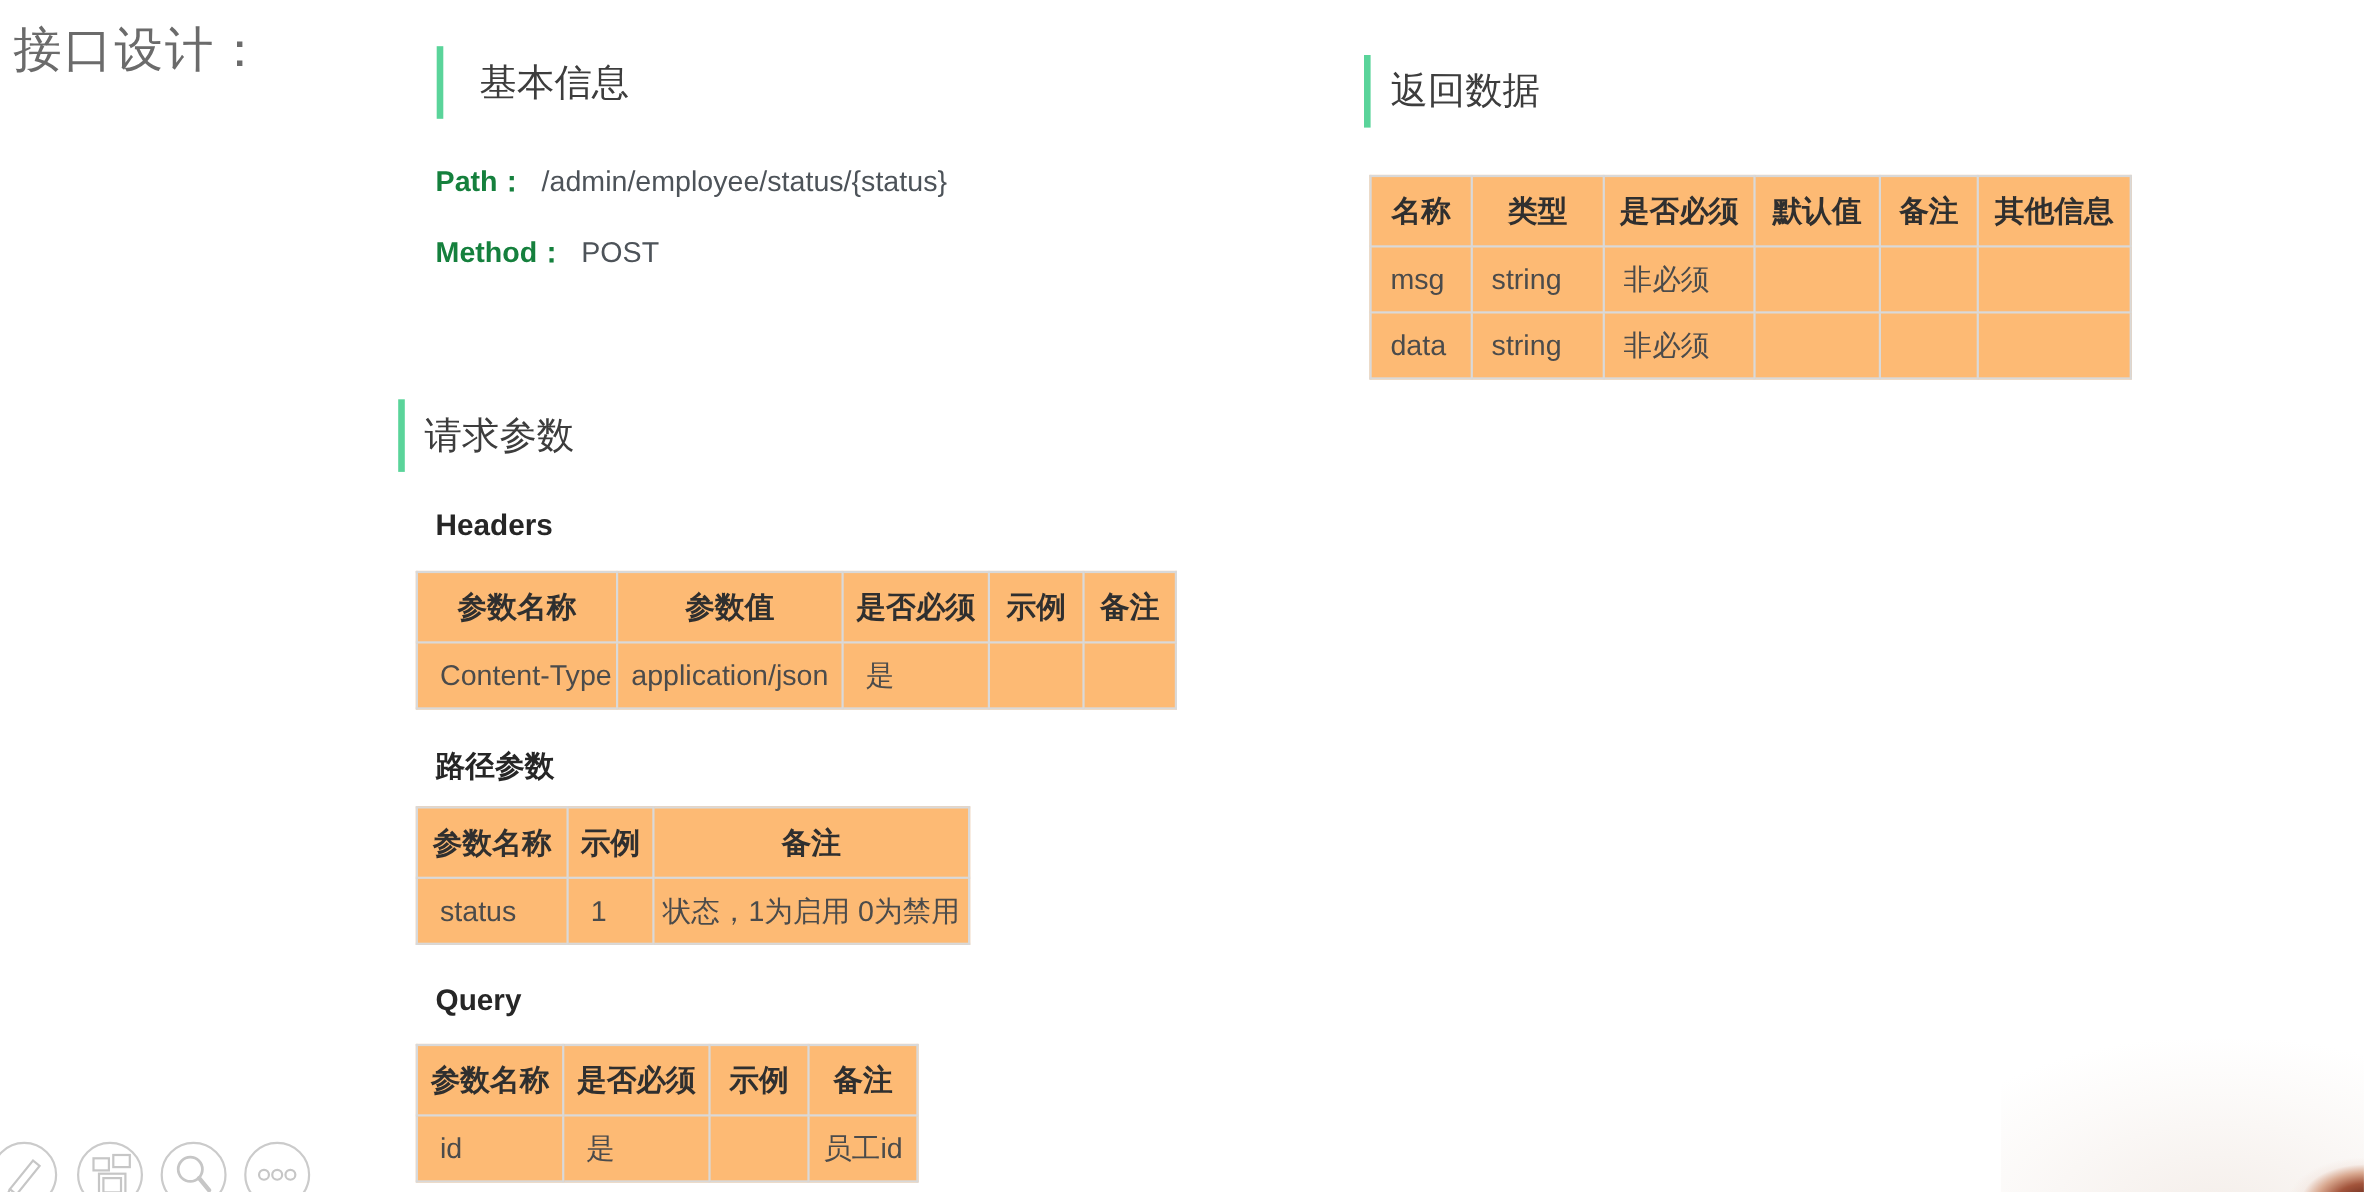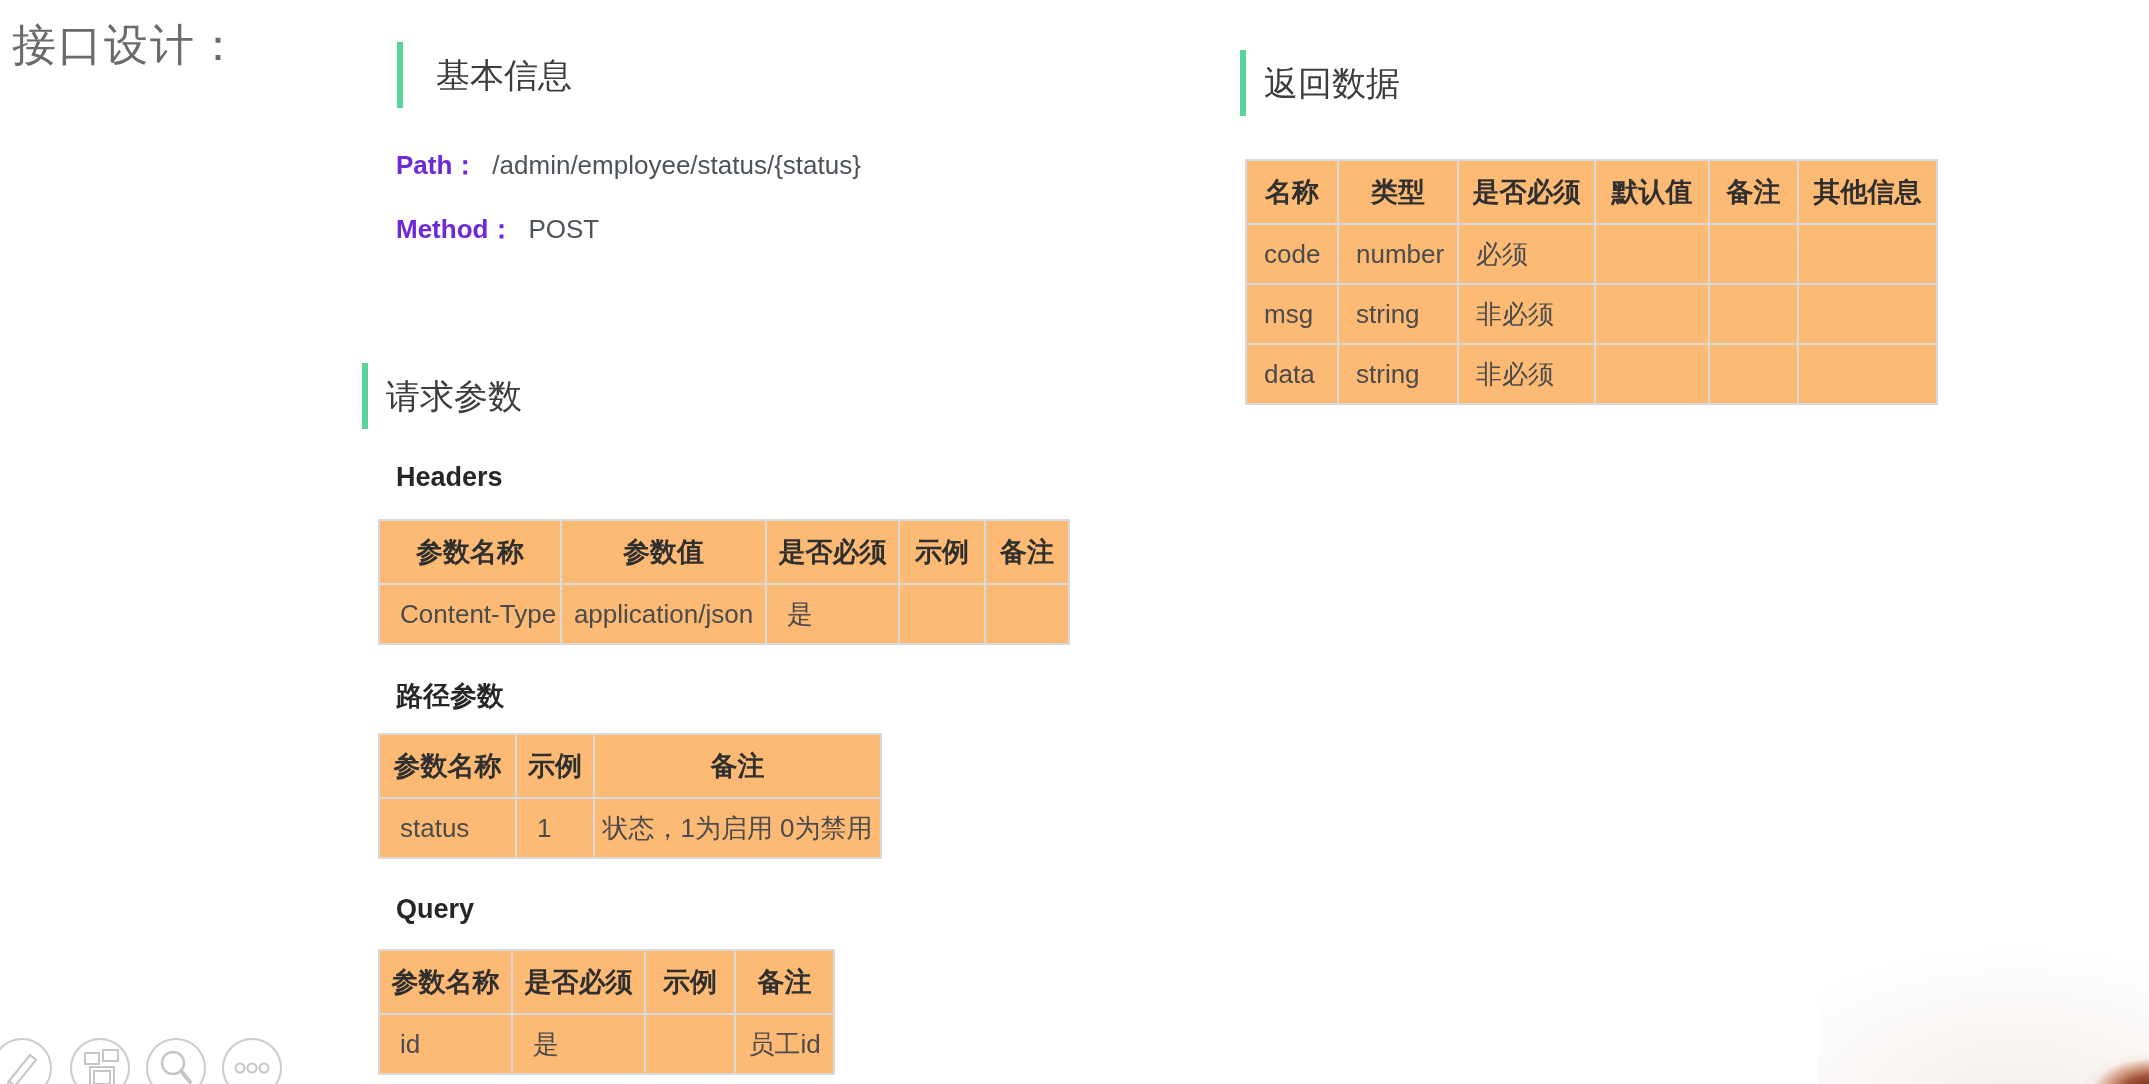--- a/index.html
+++ b/index.html
@@ -37,21 +37,21 @@
   .sec-heading .txt {
     font-size: 34px;
     color: #3d3d3d;
     padding: 14px 0;
     line-height: 38px;
   }
 
   
   .info-block { left: 396px; }
   .info-line { margin-bottom: 33px; font-size: 26px; line-height: 31px; }
-  .info-line .lbl { font-weight: bold; color: #6d28d9; }
+  .info-line .lbl { font-weight: bold; color: #15803d; }
   .info-line .val { color: #4d5359; margin-left: 14px; }
 
   
   .tbl-label {
     font-size: 27px;
     font-weight: bold;
     color: #262626;
   }
 
   
@@ -242,28 +242,20 @@
       <tr>
         <th>名称</th>
         <th>类型</th>
         <th>是否必须</th>
         <th>默认值</th>
         <th>备注</th>
         <th>其他信息</th>
       </tr>
     </thead>
     <tbody>
-      <tr>
-        <td>code</td>
-        <td>number</td>
-        <td>必须</td>
-        <td></td>
-        <td></td>
-        <td></td>
-      </tr>
       <tr>
         <td>msg</td>
         <td>string</td>
         <td>非必须</td>
         <td></td>
         <td></td>
         <td></td>
       </tr>
       <tr>
         <td>data</td>

